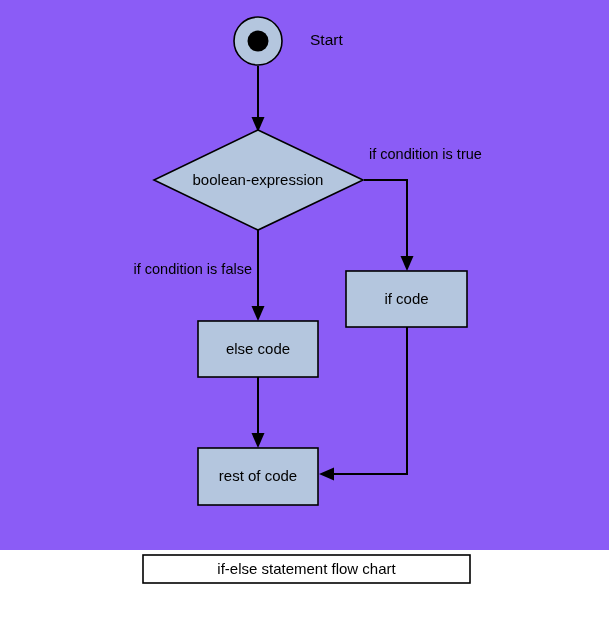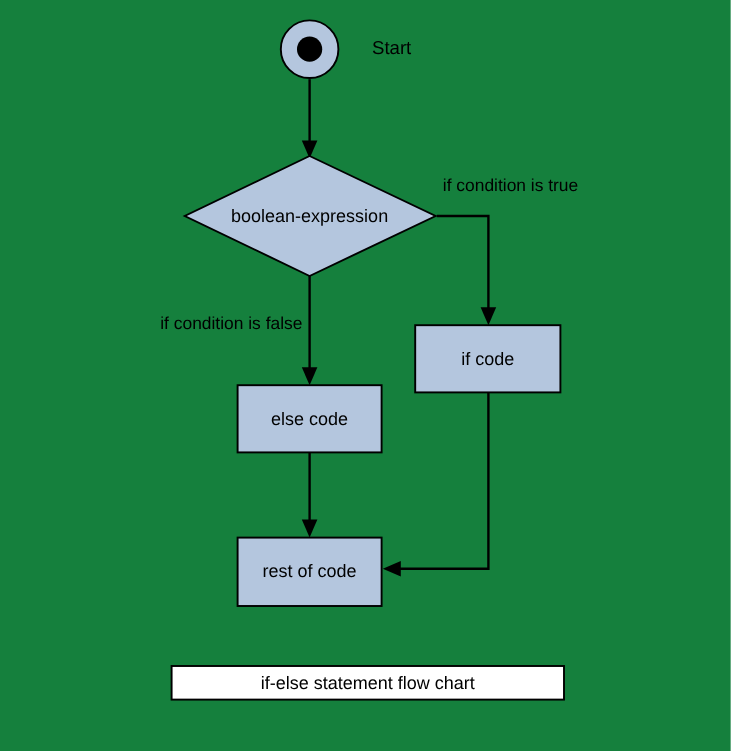--- a/index.html
+++ b/index.html
@@ -9,22 +9,22 @@
   }
   body {
     width: 609px;
     height: 626px;
     overflow: hidden;
     font-family: "Liberation Sans", sans-serif;
   }
   #flowchart-root {
     position: relative;
     width: 609px;
-    height: 626px;
-    background: #15803d;
+    height: 550px;
+    background: #8b5cf6;
     text-align: center;
   }
   svg#flow-svg {
     display: block;
     width: 609px;
     height: 626px;
   }
   .node-shape {
     stroke: #000000;
     stroke-width: 1.6;

